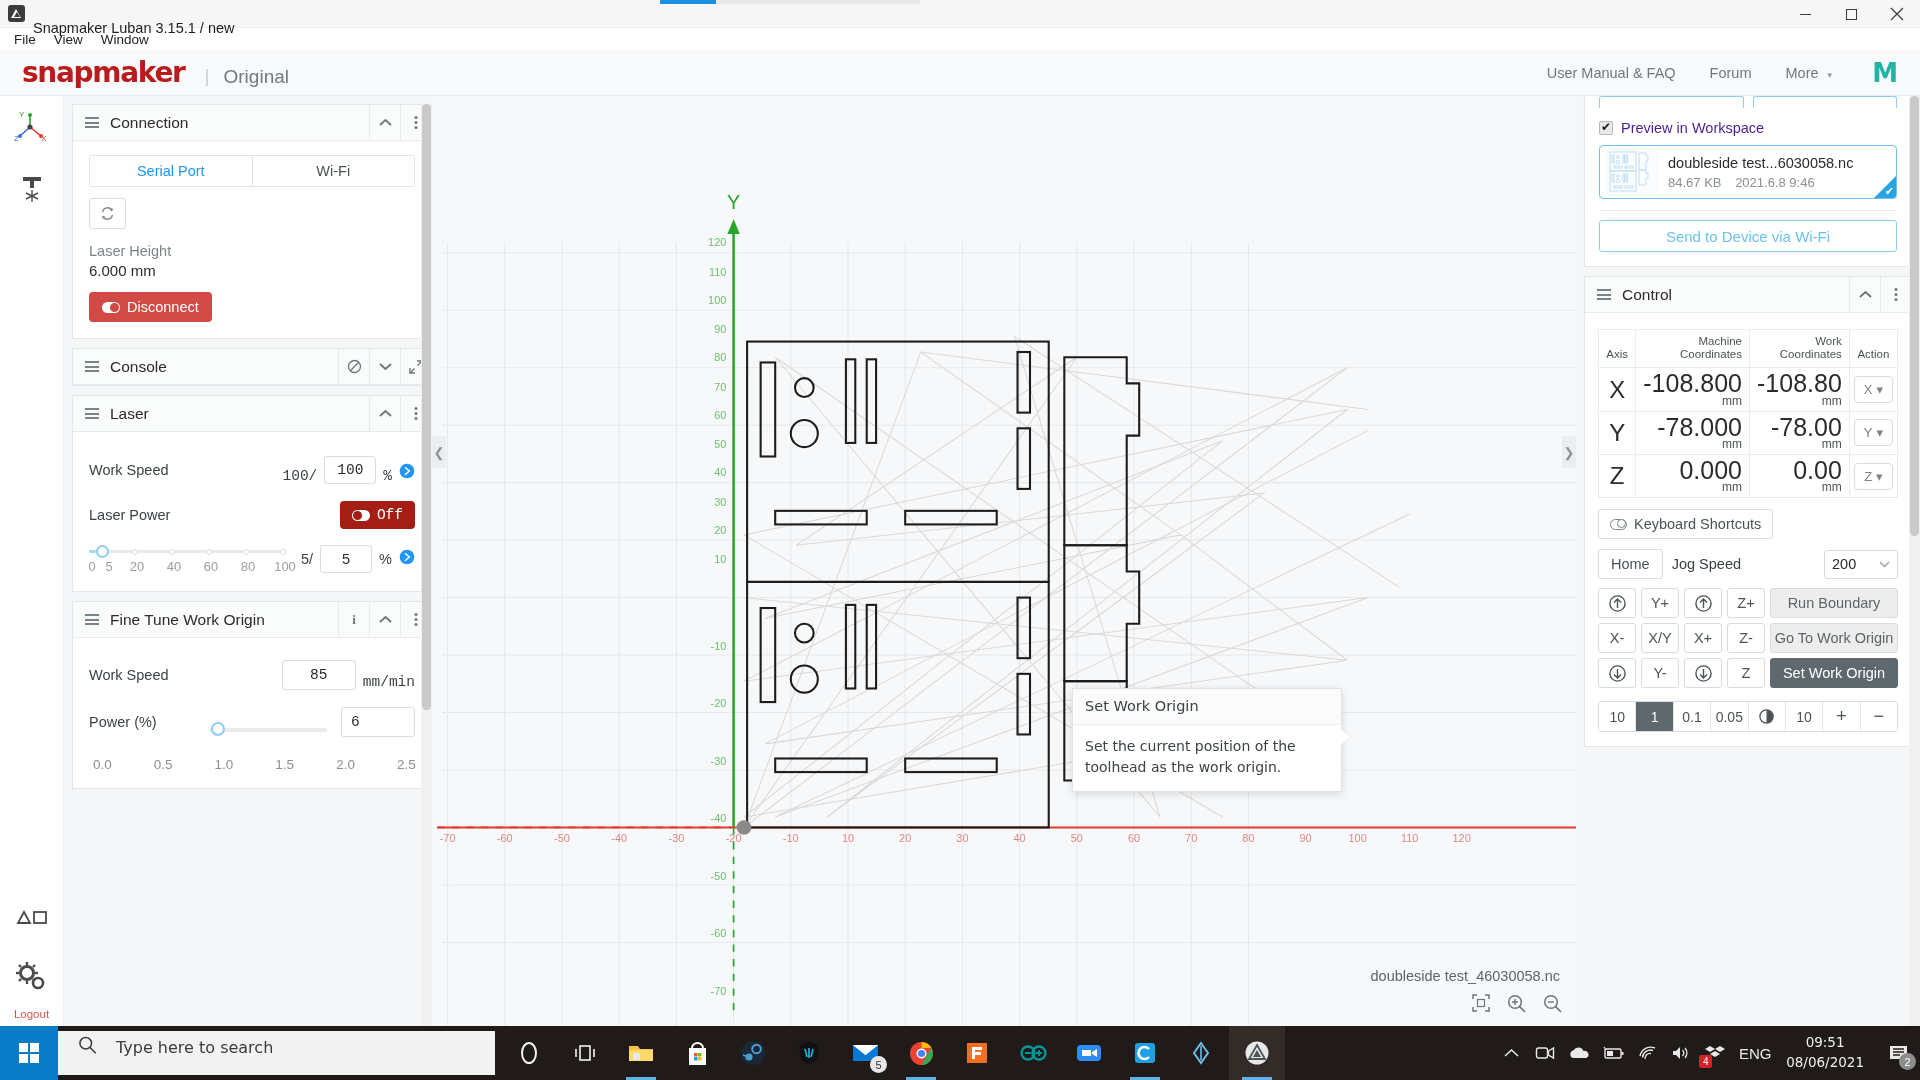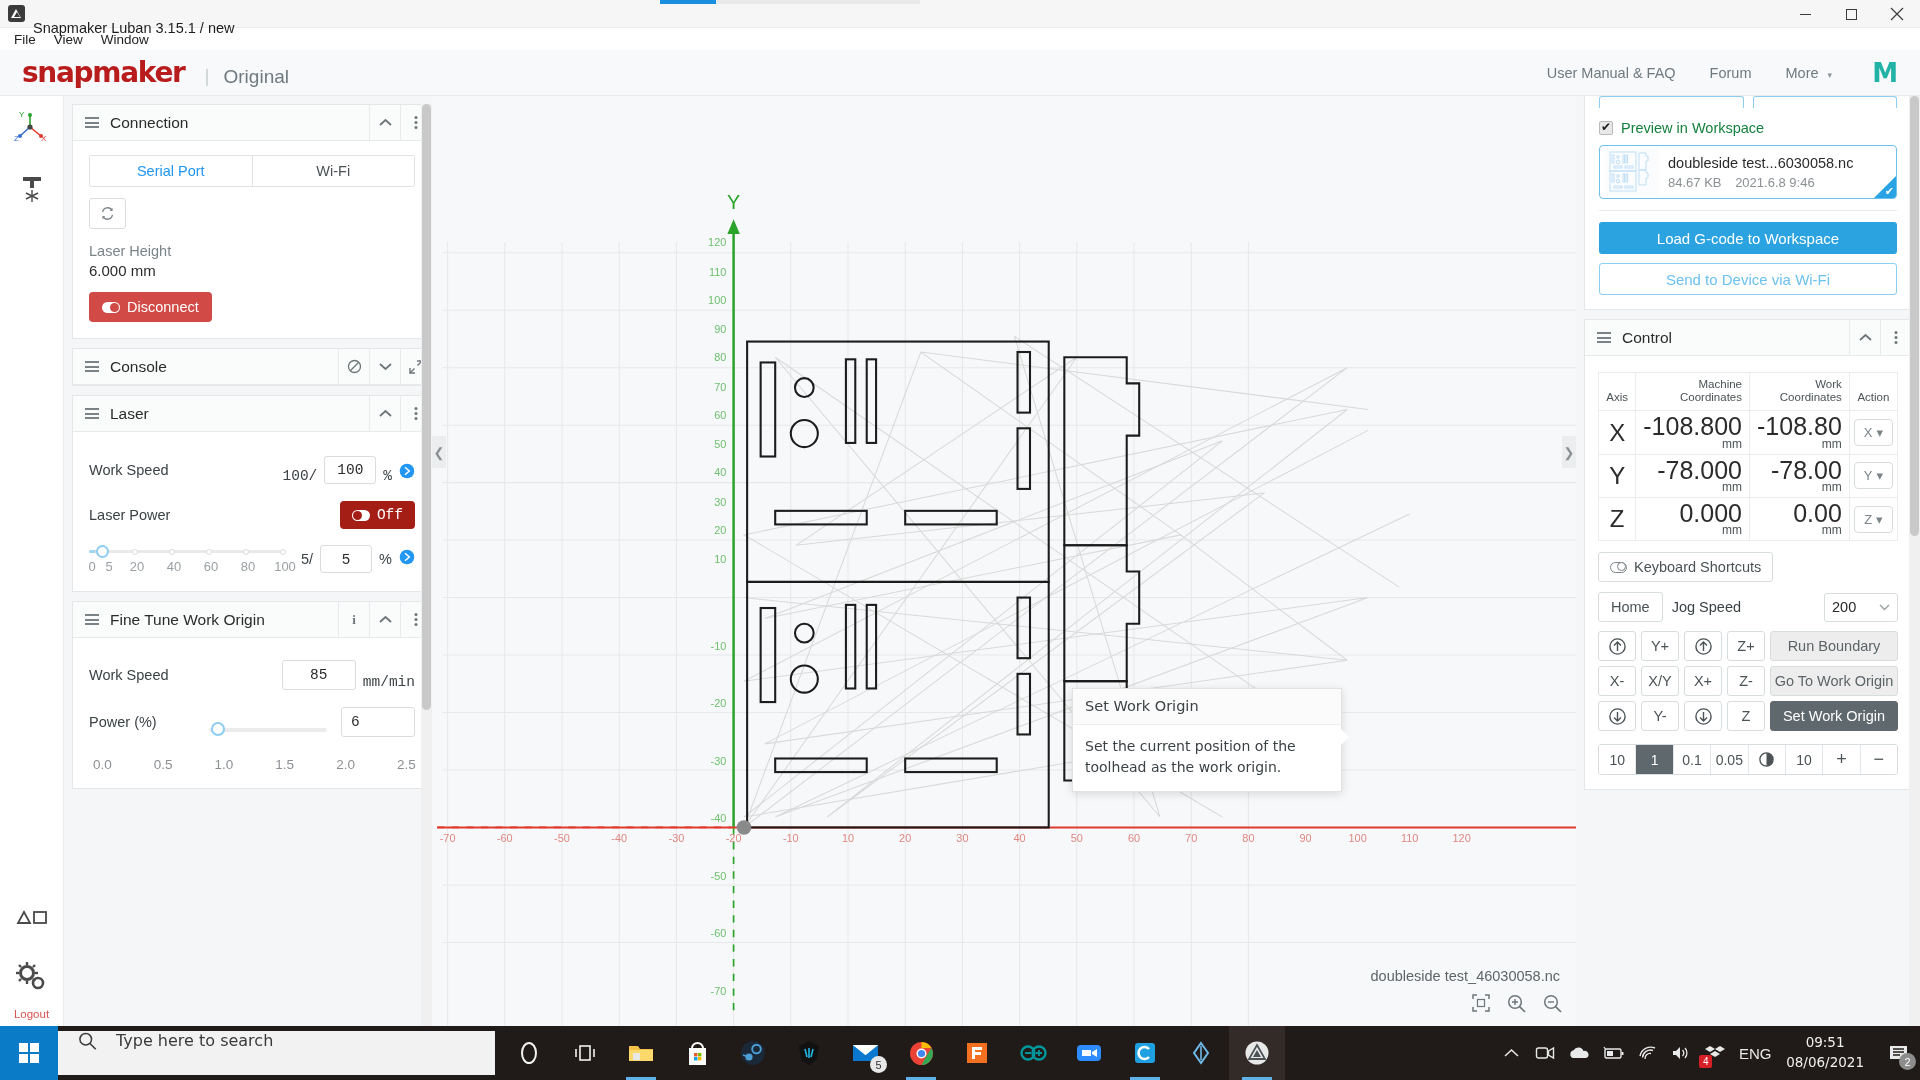--- a/index.html
+++ b/index.html
@@ -170,21 +170,21 @@
   #rightcol { width:344px; flex:none; background:#f5f6f7; position:relative;
               padding:0 8px 0 0; overflow:hidden;}
   .rc-pad { padding:0 0 0 8px; }
   .card-right { background:#fff; border:1px solid #e4e7e9; }
   .half-btns { display:flex; gap:9px; }
   .half-btn { flex:1; height:12px; border:1px solid #8ecdf2; border-bottom:none; border-radius:3px 3px 0 0; background:#fff;}
   .cbrow { display:flex; align-items:center; gap:8px; margin-top:12px; }
   .cb { width:14px; height:14px; background:#e8e8e8; border:1px solid #b9b9b9; border-radius:2px;
         position:relative; flex:none; }
   .cb:after { content:"✔"; position:absolute; left:1px; top:-2px; font-size:12px; color:#1d1d1d; }
-  .cbrow .cl { font-size:14.5px; color:#15803d; }
+  .cbrow .cl { font-size:14.5px; color:#4c1d95; }
   .filecard {
     margin-top:9px; height:54px; border:1px solid #6cc1ef; border-radius:4px; background:#fff;
     display:flex; align-items:center; padding:4px 6px; position:relative; overflow:hidden;
   }
   .thumb { width:52px; height:46px; background:#fafcfe; flex:none; position:relative; }
   .fmeta { margin-left:10px; }
   .fname { font-size:14.5px; color:#2b2b2b; }
   .fsub { font-size:13px; color:#8a9093; margin-top:4px; }
   .fsub span + span { margin-left:10px; }
   .fcheck { position:absolute; right:0; bottom:0; width:0; height:0;
@@ -264,21 +264,21 @@
                   font-size:13px; color:#6d7679; }
   #botstrip .pgbox { border:1px solid #d7dcde; padding:1px 9px; }
   
   #taskbar { position:absolute; left:0; bottom:0; width:1920px; height:54px;
              background:#201b18; display:flex; align-items:center; }
   #startbtn { width:58px; height:54px; background:#0a7cc7; display:flex; align-items:center; justify-content:center;}
   .winlogo { width:21px; height:21px; position:relative;}
   .winlogo i { position:absolute; width:9px; height:9px; background:#fff; }
   .winlogo i:nth-child(1){left:0;top:0} .winlogo i:nth-child(2){left:11px;top:0}
   .winlogo i:nth-child(3){left:0;top:11px} .winlogo i:nth-child(4){left:11px;top:11px}
-  #searchbox { width:437px; height:44px; background:#f2f2f2; display:flex; align-items:flex-start;
+  #searchbox { width:437px; height:44px; background:#f2f2f2; display:flex; align-items:center;
                padding:0 0 12px 22px; gap:17px; }
   #searchbox .mag { font-size:20px; color:#3b3b3b; transform:rotate(-45deg); }
   #searchbox .ph { font-size:16px; color:#3b3b3b; font-family:"DejaVu Sans", sans-serif;}
   .tbicons { display:flex; align-items:center; gap:0px; margin-left:6px; }
   .tbi { width:56px; height:54px; display:flex; align-items:center; justify-content:center;
          position:relative; }
   .tbi.open:after { content:""; position:absolute; bottom:0; left:13px; width:30px; height:3px;
                     background:#5fb2e8; }
   .tbi.cur { background:#332b27; }
   .tray { margin-left:auto; display:flex; align-items:center; gap:0; padding-right:2px; }
@@ -848,21 +848,20 @@
             <div class="fname">doubleside test...6030058.nc</div>
             <div class="fsub">
               <span>84.67 KB</span>
               <span>2021.6.8 9:46</span>
             </div>
           </div>
           <div class="fcheck"></div>
           <div class="fchecktick">✔</div>
         </div>
         <div class="hr"></div>
-        <div class="btn-blue">Load G-code to Workspace</div>
         <div class="btn-outline-blue2">Send to Device via Wi-Fi</div>
       </div>
 
       <div class="card-right" style="margin-top:9px">
         <div class="card-hd">
           <div class="hamb">
               <i></i>
               <i></i>
               <i></i>
             </div>

